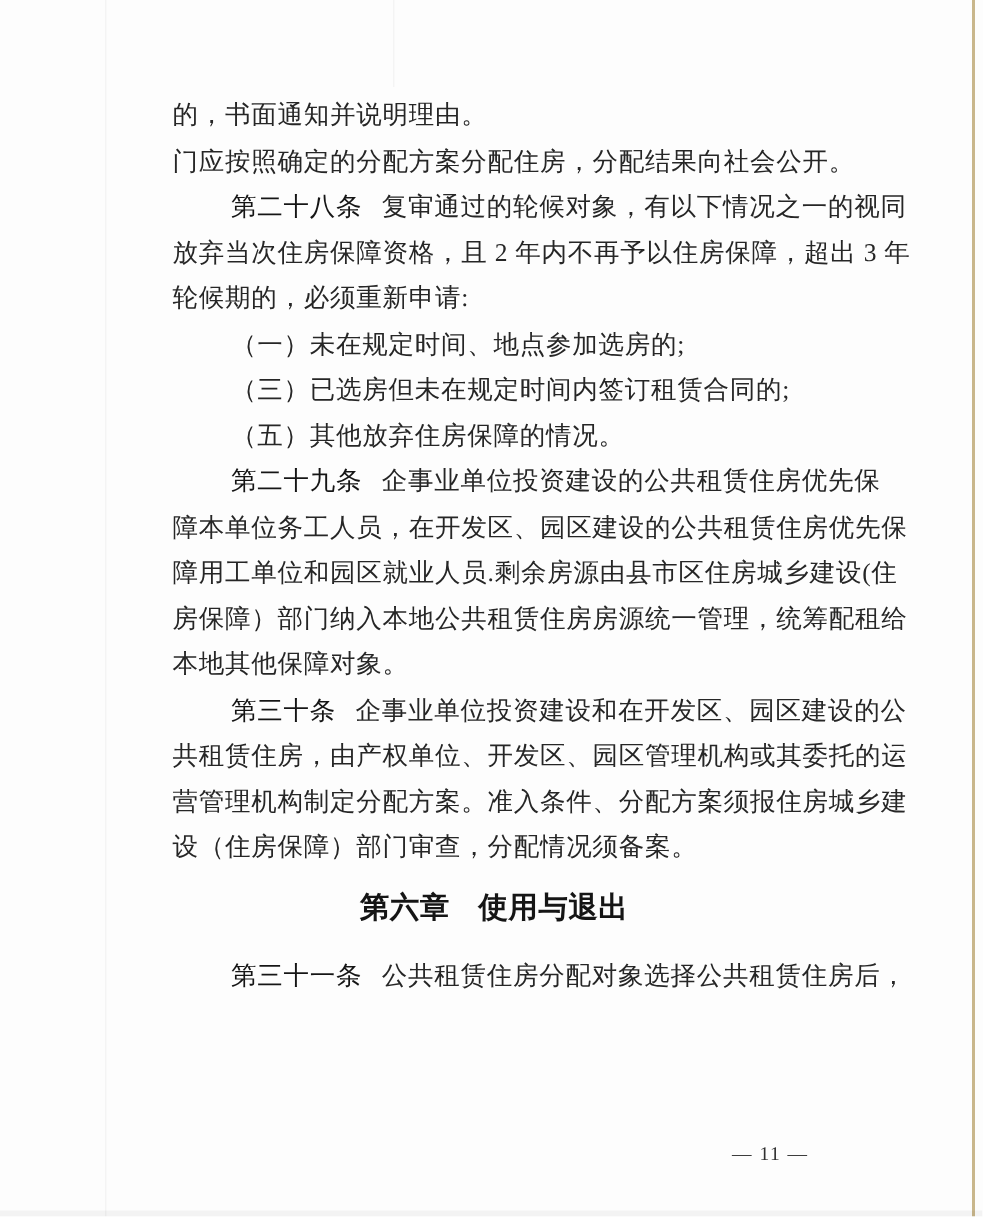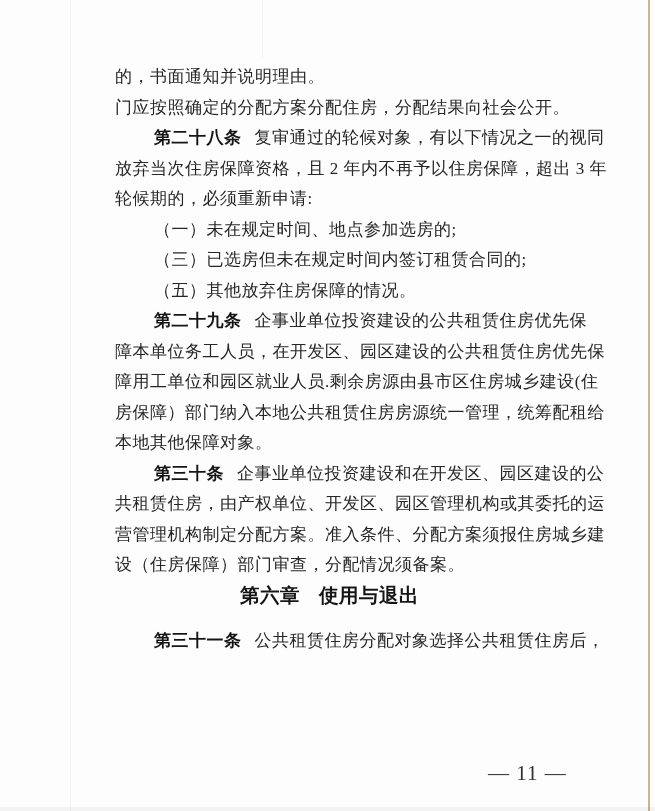--- a/index.html
+++ b/index.html
@@ -52,40 +52,41 @@
     height: 30.5px;
     line-height: 30.5px;
     font-size: 17px;
     letter-spacing: 0.5px;
     white-space: nowrap;
     color: var(--ink);
     margin-left: 31px;
   }
   .line.indent { padding-left: 39px; }
   .seg.bold {
-    font-weight: bold;
+    font-weight: normal;
     color: var(--ink-bold);
   }
   .line .seg.bold { margin-right: 13px; }
   .heading {
+    margin-top: 10px;
     height: 30.5px;
     line-height: 30.5px;
     font-size: 19.5px;
     text-align: center;
     padding-right: 57px;
     letter-spacing: 0.5px;
     white-space: nowrap;
   }
   .heading .seg { font-weight: bold; color: var(--ink-bold); }
   .heading .seg:first-child { margin-right: 19px; }
   .heading + .line { margin-top: 15px; }
   .page-number {
     position: absolute;
     left: 488px; top: 761px;
-    font-size: 21px;
+    font-size: 13px;
     letter-spacing: 1px;
     color: #303030;
     white-space: nowrap;
   }
 </style>
 </head>
 <body>
 
 <div class="page">
   <div class="fold-line-a"></div>

